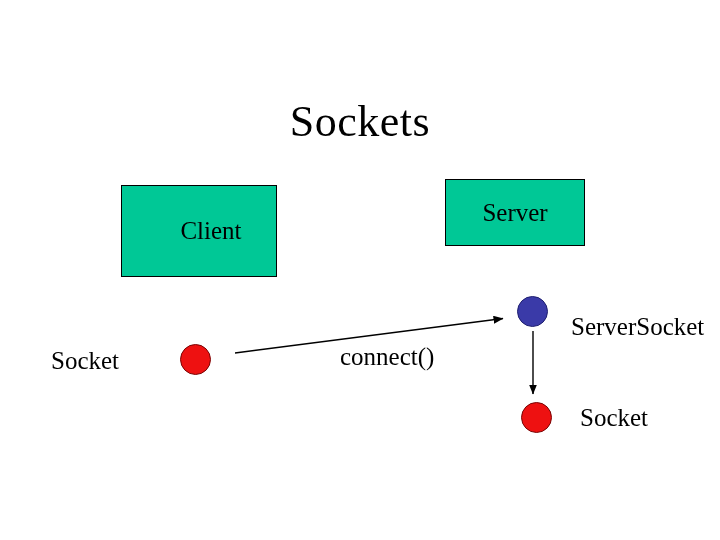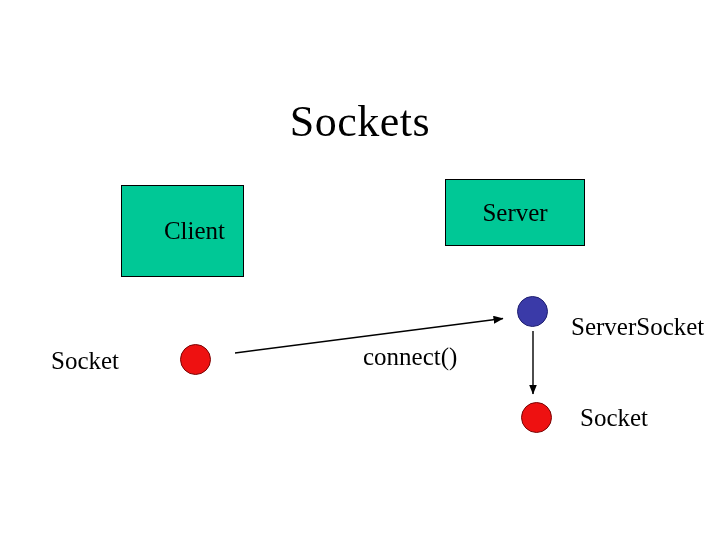--- a/index.html
+++ b/index.html
@@ -33,38 +33,38 @@
     border: 1px solid var(--box-border, #000000);
     display: flex;
     align-items: center;
     justify-content: center;
     font-size: 25px;
     box-sizing: border-box;
   }
   .client-box {
     left: 121px;
     top: 185px;
-    width: 123px;
+    width: 156px;
     height: 92px;
     padding-left: 24px;
   }
   .server-box {
     left: 445px;
     top: 179px;
     width: 140px;
     height: 67px;
   }
   .free-label {
     position: absolute;
     font-size: 25px;
     line-height: 26px;
     white-space: nowrap;
   }
   .client-socket-label { left: 51px;  top: 348px; }
-  .connect-label       { left: 363px; top: 344px; text-align: center; }
+  .connect-label       { left: 340px; top: 344px; text-align: center; }
   .serversocket-label  { left: 571px; top: 314px; }
   .accepted-socket-label { left: 580px; top: 405px; }
   .dot {
     position: absolute;
     width: 31px;
     height: 31px;
     border-radius: 50%;
     box-sizing: border-box;
   }
   .dot-red {

